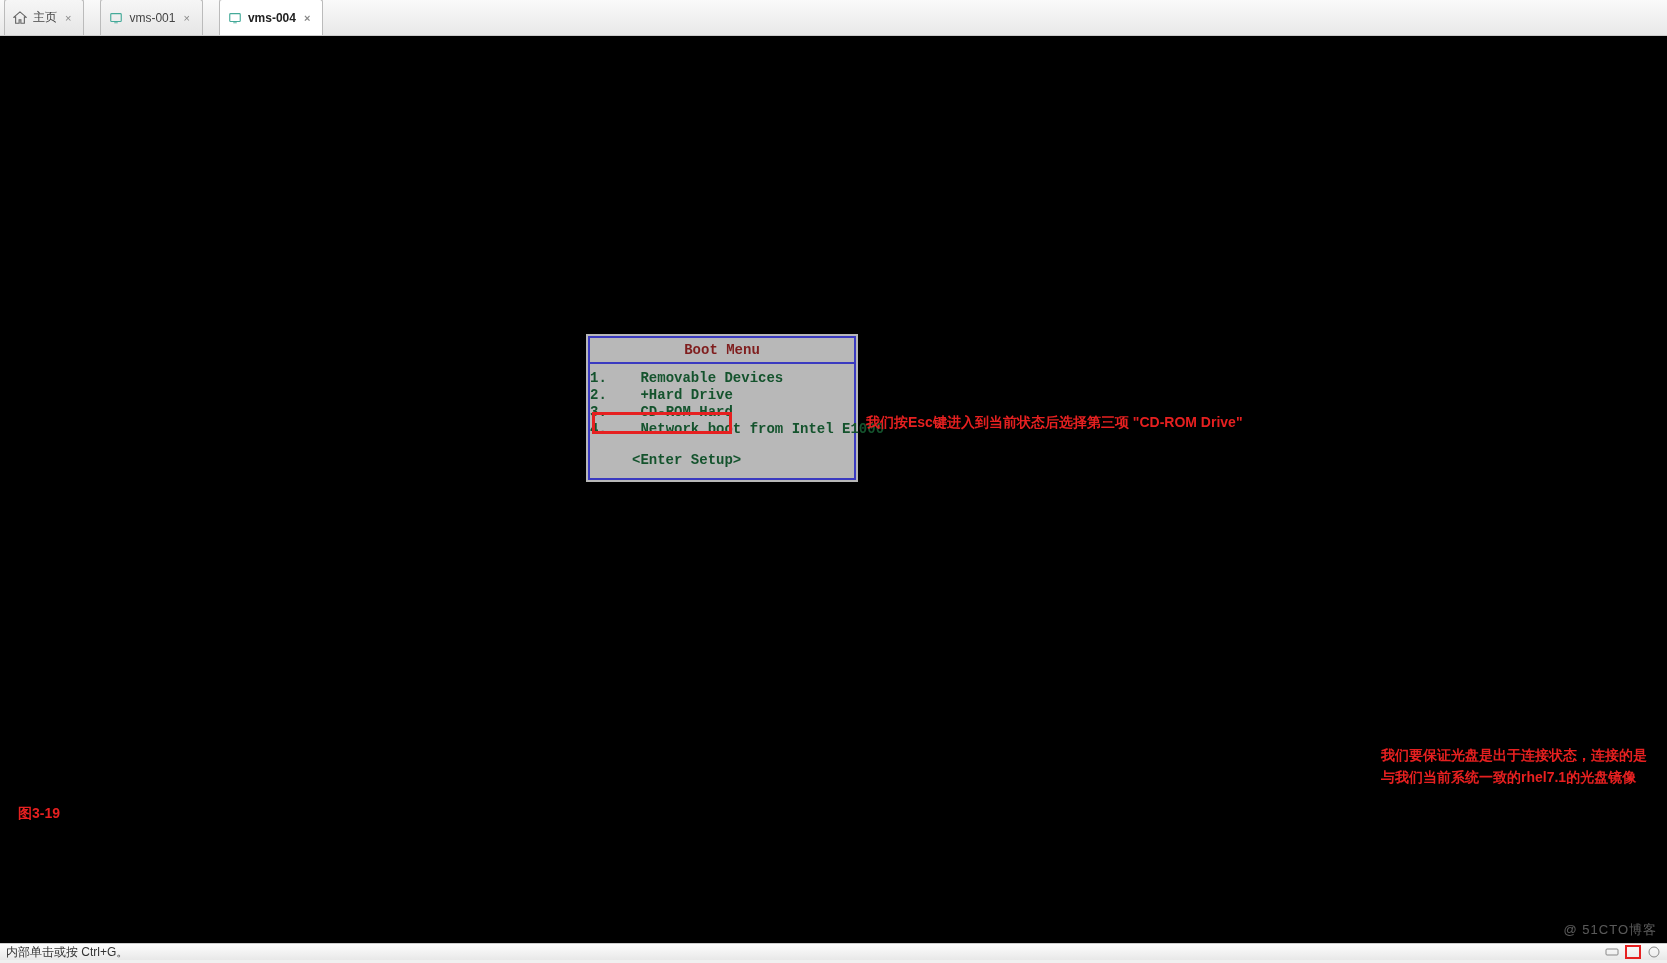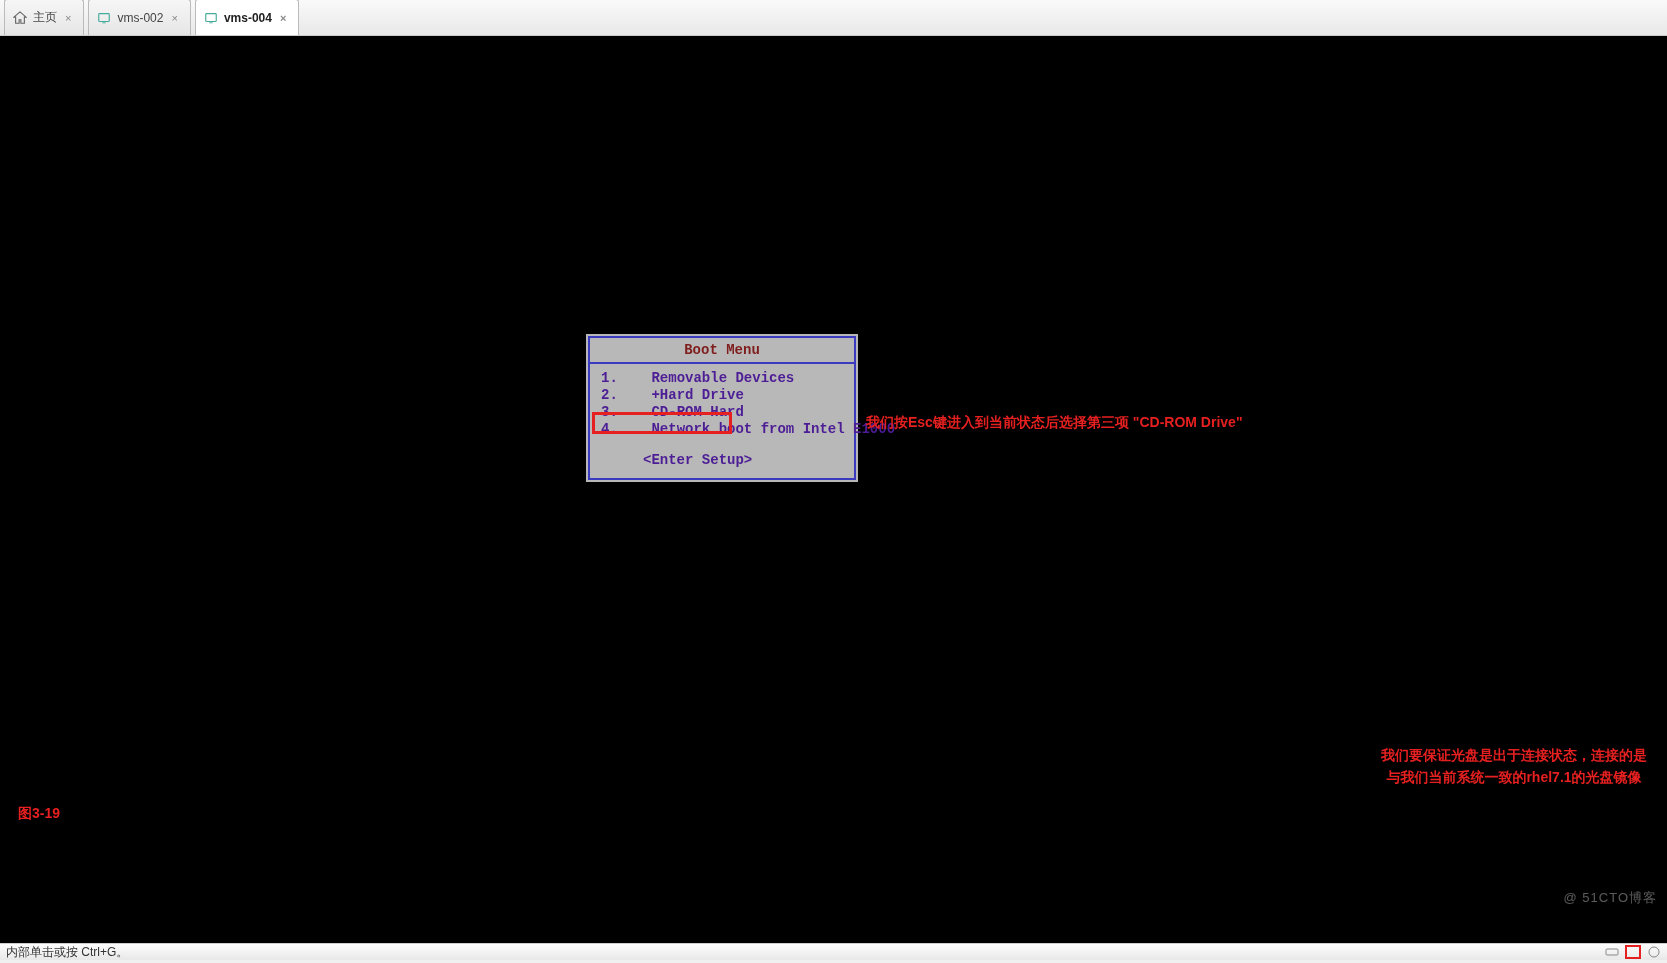--- a/index.html
+++ b/index.html
@@ -24,21 +24,21 @@
       padding-left: 4px;
       padding-top: 6px;
     }
     .tab {
       display: flex;
       align-items: center;
       padding: 5px 10px 5px 8px;
       border: 1px solid #bbb;
       border-bottom: none;
       background: linear-gradient(180deg, #f6f6f6, #e6e6e6);
-      margin-right: 4px;
+      margin-right: 16px;
       border-radius: 3px 3px 0 0;
       font-size: 12px;
       color: #444;
       cursor: pointer;
       gap: 6px;
       height: 36px;
     }
     .tab.active {
       background: #fff;
       font-weight: bold;
@@ -79,25 +79,25 @@
       background: #b8b8b8;
       color: #7f1d1d;
       text-align: center;
       font-family: "Courier New", monospace;
       font-size: 14px;
       font-weight: bold;
       padding: 4px 0;
       border-bottom: 2px solid #3a3ac0;
     }
     .boot-menu-body {
-      padding: 6px 8px 10px 11px;
+      padding: 6px 8px 10px 0;
       font-family: "Courier New", monospace;
       font-size: 14px;
       font-weight: bold;
-      color: #4c1d95;
+      color: #14532d;
       background: #b8b8b8;
     }
     .boot-item {
       white-space: pre;
       line-height: 17px;
     }
     .boot-enter {
       white-space: pre;
       padding-top: 14px;
     }
@@ -119,21 +119,21 @@
       font-size: 14px;
       line-height: 1.6;
     }
     .annotation-main {
       left: 866px;
       top: 375px;
     }
     .annotation-bottom {
       right: 20px;
       top: 708px;
-      text-align: center;
+      text-align: left;
       margin-left: 9px;
     }
     .annotation-caption {
       left: 18px;
       top: 766px;
     }
     .status-bar {
       height: 17px;
       background: linear-gradient(180deg, #fdfdfd, #e8e8e8);
       border-top: 1px solid #ccc;
@@ -145,21 +145,21 @@
       justify-content: space-between;
     }
     .status-right {
       display: flex;
       align-items: center;
       gap: 6px;
     }
     .watermark {
       position: absolute;
       right: 10px;
-      bottom: 36px;
+      bottom: 4px;
       color: rgba(255,255,255,0.35);
       font-size: 13px;
       letter-spacing: 1px;
     }
     .status-icon {
       width: 14px;
       height: 14px;
       display: inline-flex;
     }
     .red-box-status {
@@ -182,21 +182,21 @@
     <span>主页</span>
     <span class="tab-close">×</span>
   </div>
   <div class="tab">
     <span class="tab-icon">
       <svg viewBox="0 0 16 16" width="14" height="14">
           <rect x="2" y="3" width="12" height="9" rx="1" fill="none" stroke="#4a9" stroke-width="1.3"></rect>
           <rect x="6" y="13" width="4" height="1" fill="#4a9"></rect>
         </svg>
     </span>
-    <span>vms-002</span>
+    <span>vms-001</span>
     <span class="tab-close">×</span>
   </div>
   <div class="tab active">
     <span class="tab-icon">
       <svg viewBox="0 0 16 16" width="14" height="14">
           <rect x="2" y="3" width="12" height="9" rx="1" fill="none" stroke="#4a9" stroke-width="1.3"></rect>
           <rect x="6" y="13" width="4" height="1" fill="#4a9"></rect>
         </svg>
     </span>
     <span>vms-004</span>

